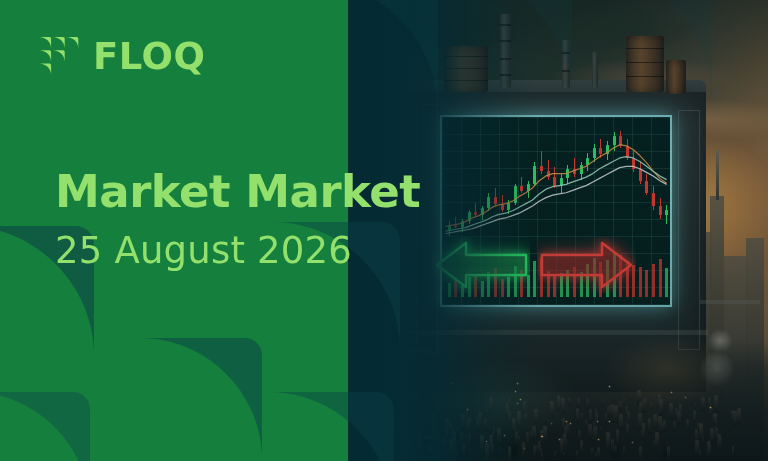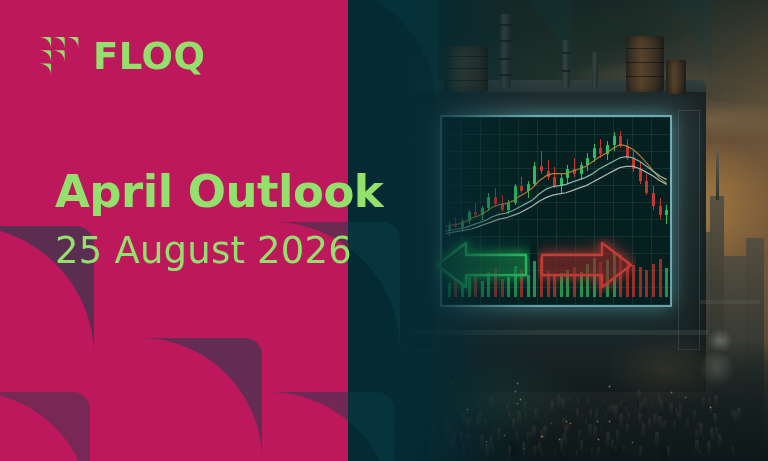--- a/index.html
+++ b/index.html
@@ -1,19 +1,19 @@
 <!DOCTYPE html>
 <html><head>
 <meta charset="utf-8">
 <style>
   html,body{margin:0;padding:0;background:#111;}
   *{box-sizing:border-box;}
   #banner{
     position:relative;width:768px;height:461px;overflow:hidden;
-    background:#be185d;
+    background:#15803d;
     font-family:"Liberation Sans","DejaVu Sans",sans-serif;
   }
 
   
   #art{position:absolute;right:0;top:0;width:420px;height:461px;overflow:hidden;}
   .artlayer{position:absolute;inset:0;}
 
   
   #sky{
     background:
@@ -724,18 +724,18 @@
             <path d="M14.6 14.3 H25.1 a1.6 1.6 0 0 1 1.6 1.6 V25.8 C26.7 19.4 21.3 14.3 14.6 14.3 Z"></path>
 
             <path d="M1 27.6 H11.5 a1.6 1.6 0 0 1 1.6 1.6 V39.1 C13.1 32.7 7.7 27.6 1 27.6 Z"></path>
           </g>
         </svg>
       </span>
       <span id="wordmark">FLOQ</span>
     </div>
 
     <div id="headline">
-      <div id="title">April Outlook</div>
+      <div id="title">Market Market</div>
       <div id="subtitle">25 August 2026</div>
     </div>
 
   </div>
 </div>
 
 </body></html>

